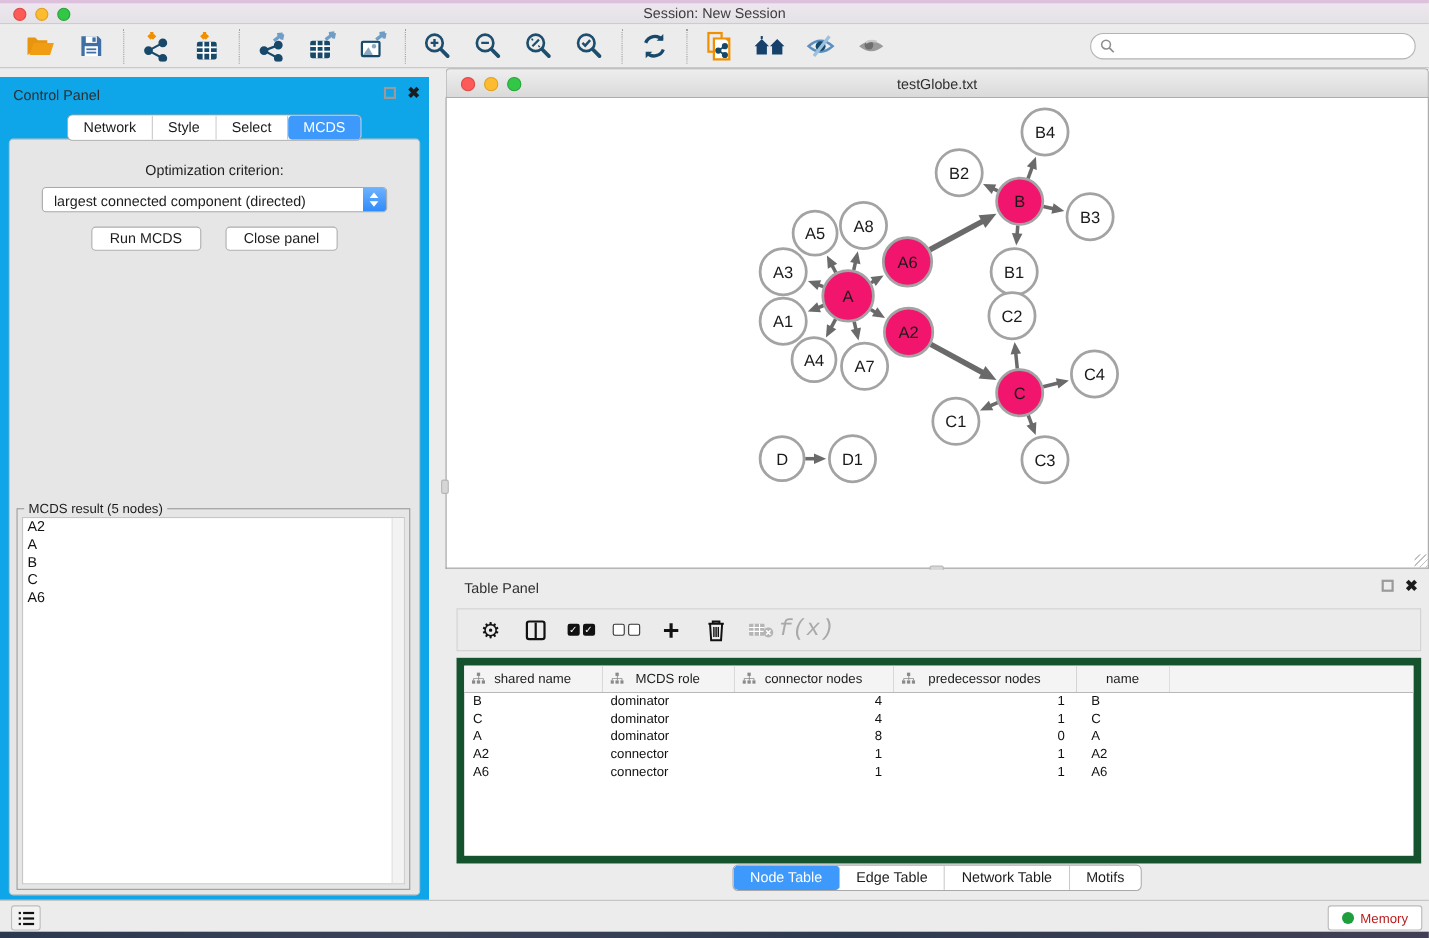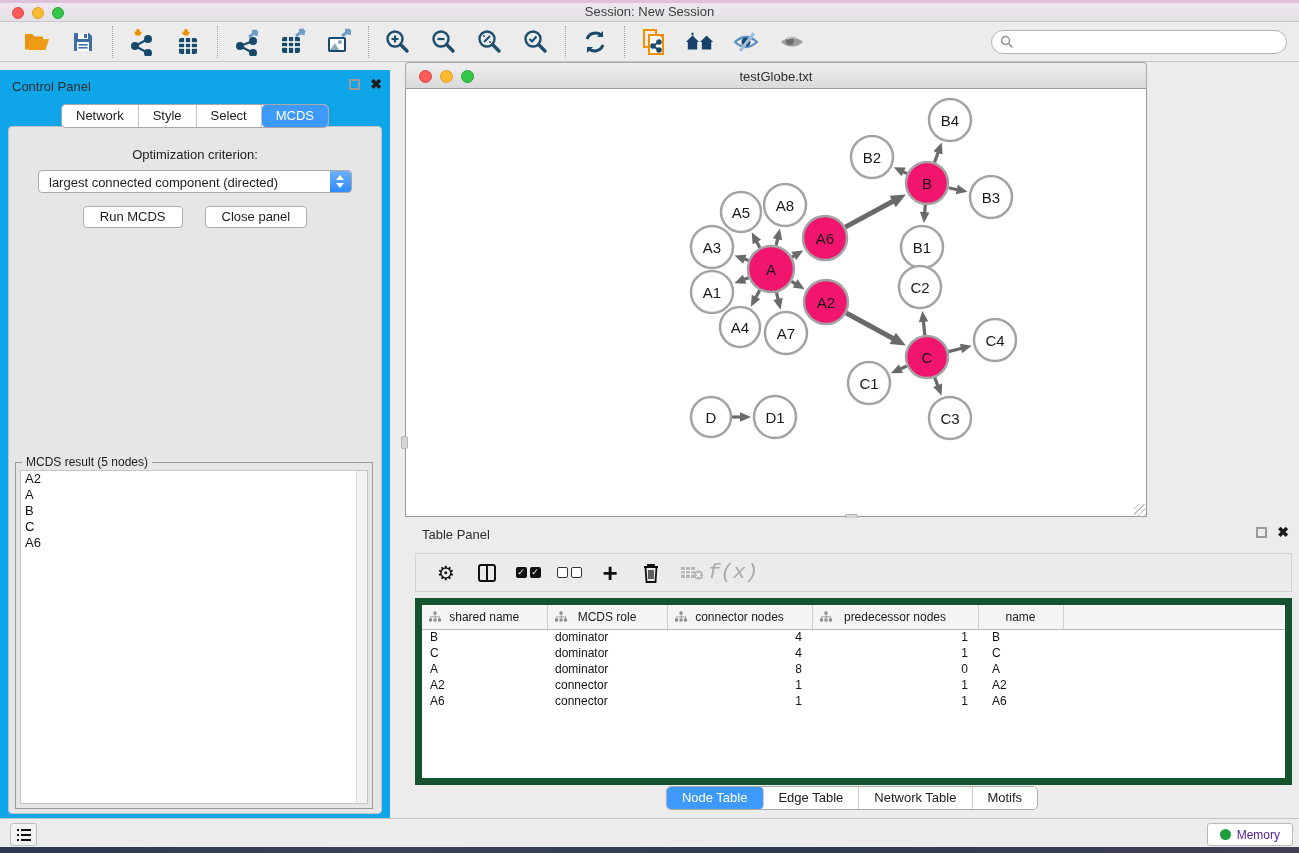--- a/index.html
+++ b/index.html
@@ -59,21 +59,21 @@
   .btn { height:22px; padding:0 16px; background:#fff; border:1px solid #aeaeae; border-radius:4px;
     font-size:13px; color:#1c1c1c; line-height:20px; cursor:pointer; }
   .groupbox { position:absolute; left:6px; right:8px; top:335px; bottom:4px; border:1px solid #9b9b9b; }
   .groupbox-title { position:absolute; left:6px; top:-8px; background:#e6e6e6; padding:0 4px; font-size:12px; color:#1c1c1c; }
   .result-list { position:absolute; left:4px; right:4px; top:7px; bottom:4px; background:#fff;
     border:1px solid #c6c6c6; overflow:hidden; }
   .result-scroll { position:absolute; right:0; top:0; bottom:0; width:11px; background:#f3f3f3; border-left:1px solid #e0e0e0; }
   .result-item { font-size:13px; color:#111; line-height:16px; padding-left:4px; }
 
   
-  .net-window { position:absolute; left:405px; top:62px; width:742px; height:455px; }
+  .net-window { position:absolute; left:405px; top:62px; width:894px; height:455px; }
   .net-titlebar { position:absolute; left:0; top:0; width:100%; height:27px;
     background:linear-gradient(#eeeeee,#dadada); border:1px solid #a9a9a9; border-bottom:1px solid #9e9e9e;
     border-radius:4px 4px 0 0; }
   .net-title { position:absolute; left:0; right:0; top:6px; text-align:center; font-size:13px; color:#2e2e2e; }
   .net-lights { position:absolute; left:13px; top:7px; display:flex; gap:8px; }
   .net-lights .light { width:13px; height:13px; }
   .net-content { position:absolute; left:0; top:27px; width:100%; height:428px;
     background:#fff; border:1px solid #9a9a9a; border-top:none; }
   .net-canvas { position:absolute; left:0; top:0; }
   .grip-left { position:absolute; left:-4px; top:374px; width:7px; height:13px;
@@ -114,21 +114,21 @@
     border:1px solid #a8a8a8; border-radius:5px; background:#fff; overflow:hidden; }
   .tp-tabs .seg-tab { padding:3px 15px; }
 
   
   .statusbar { position:absolute; left:0; top:818px; width:1299px; height:29px;
     background:#ececec; border-top:1px solid #c3c3c3; }
   .list-btn { position:absolute; left:10px; top:4px; width:27px; height:23px; background:#f2f2f2;
     border:1px solid #bdbdbd; border-radius:3px; display:flex; align-items:center; justify-content:center; cursor:pointer; }
   .memory-btn { position:absolute; right:6px; top:4px; height:23px; background:#fff;
     border:1px solid #b9b9b9; border-radius:3px; display:flex; align-items:center; gap:6px;
-    padding:0 12px; font-size:12px; color:#4c1d95; cursor:pointer; }
+    padding:0 12px; font-size:12px; color:#b91c1c; cursor:pointer; }
   .mem-dot { width:11px; height:11px; border-radius:50%; background:#1f9e3d; }
   .desktop-strip { position:absolute; left:0; top:847px; width:1299px; height:6px;
     background:linear-gradient(90deg,#2c3850,#3a4258 30%,#2e3a50 60%,#413f55); }
 </style>
 </head>
 <body>
 
 <div class="app">
 
   <div class="titlebar">

